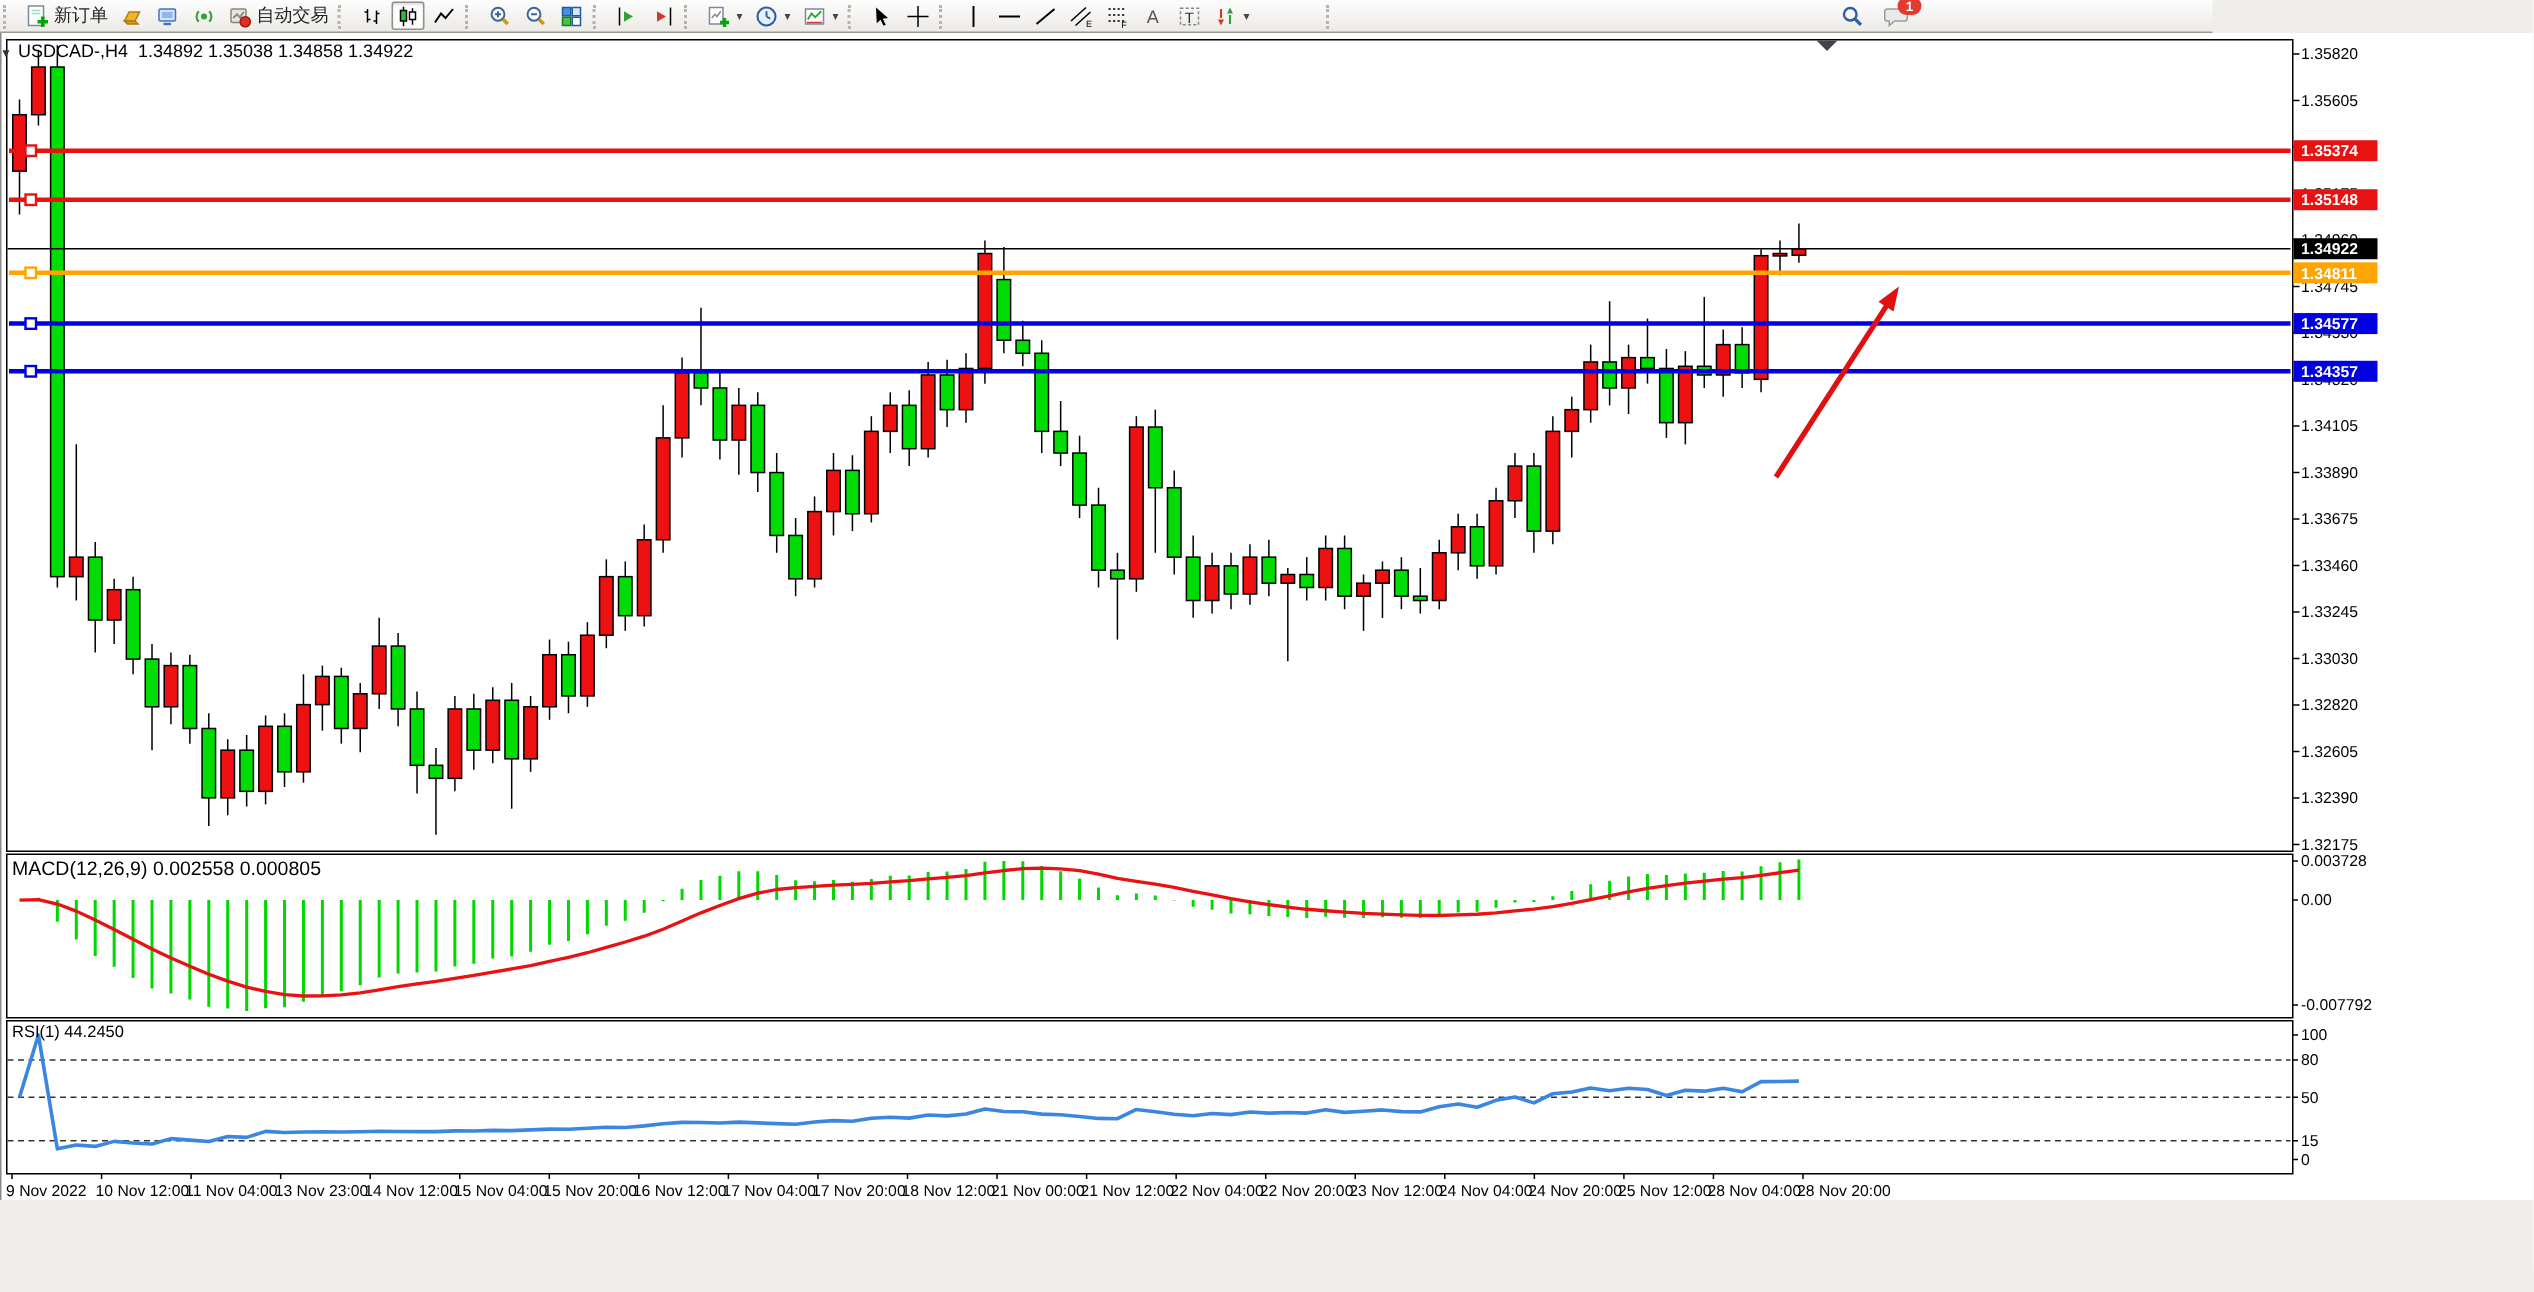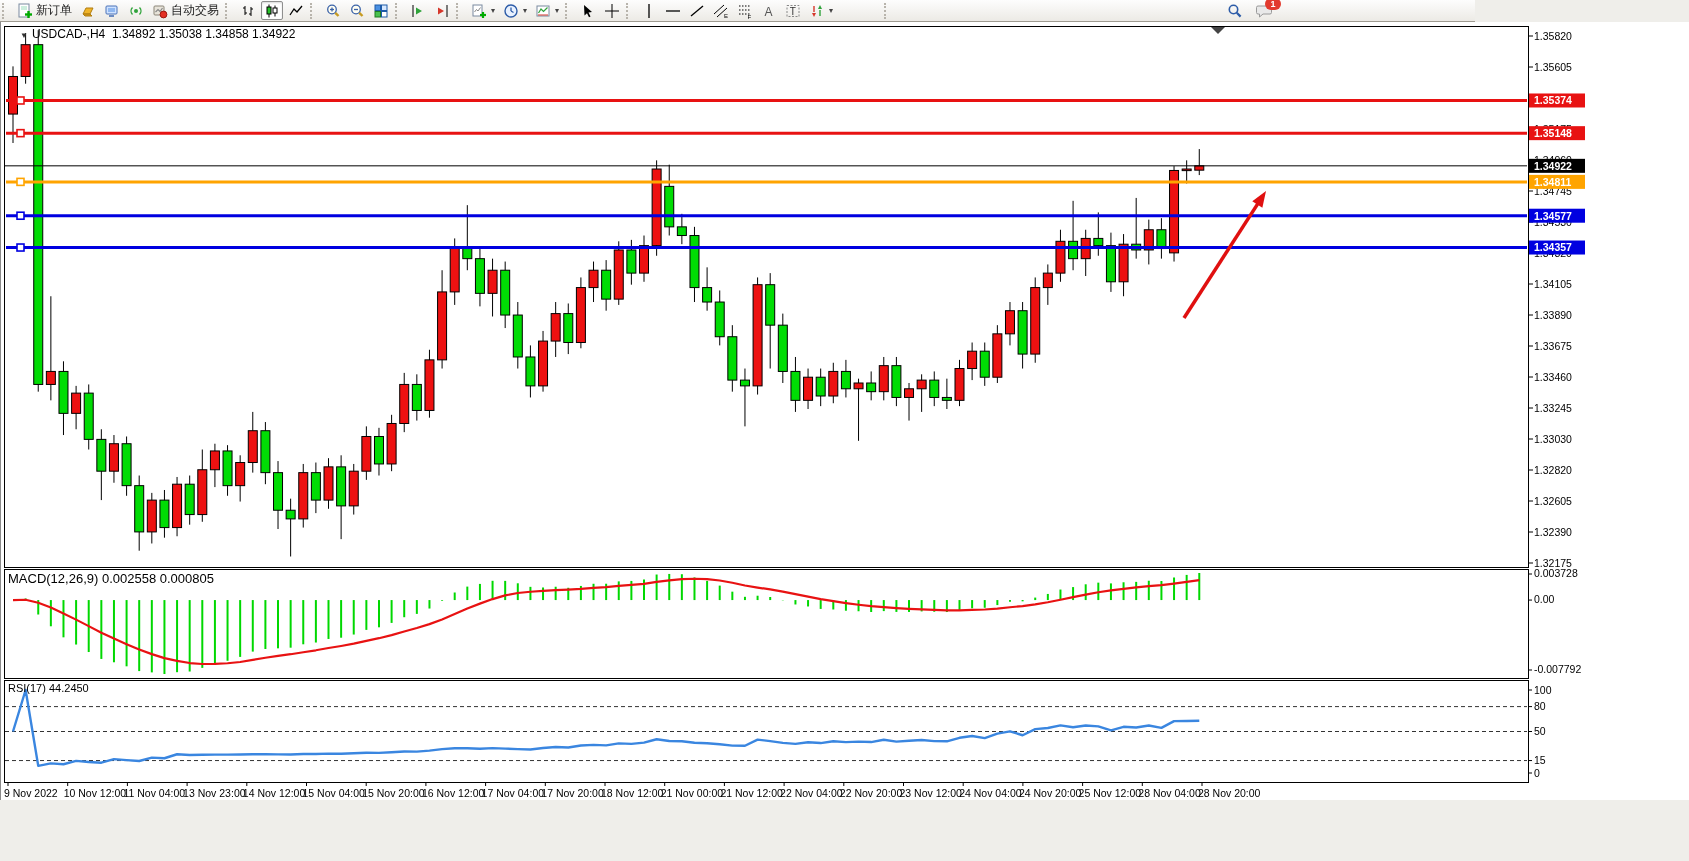--- a/index.html
+++ b/index.html
@@ -31,21 +31,21 @@
   .tf.active{background:#fff;border:1px solid #8f8f8f;box-shadow:inset 0 1px 2px rgba(0,0,0,.18);}
   .right-tools{margin-left:auto;margin-right:198px;display:flex;align-items:center;}
   .badge{
     position:absolute;top:-4px;right:-6px;min-width:12px;height:12px;border-radius:7px;
     background:#e23a2e;color:#fff;font-size:9px;font-weight:bold;
     display:flex;align-items:center;justify-content:center;padding:0 2px;
   }
   .bubble-wrap{position:relative;margin-left:6px;}
   
   .chart-label{position:absolute;z-index:3;color:#000;}
-  #chart-title{top:27px;left:20px;font-size:12px;}
+  #chart-title{top:27px;left:0;font-size:12px;}
   #chart-title .tri{font-size:8px;color:#333;margin-right:4px;}
   #macd-label{top:571px;left:8px;font-size:13px;}
   #rsi-label{top:682px;left:8px;font-size:11px;}
   svg#chart{position:absolute;top:22px;left:0;z-index:1;}
 </style>
 </head>
 <body>
 
 <div class="toolbar">
   <div class="grip"></div>
@@ -328,21 +328,21 @@
   </div>
 </div>
 
 <div class="chart-label" id="chart-title">
   <span class="tri">▼</span><span>USDCAD-,H4</span>&nbsp;&nbsp;<span>1.34892 1.35038 1.34858 1.34922</span>
 </div>
 <div class="chart-label" id="macd-label">
   <span>MACD(12,26,9)</span>&nbsp;<span>0.002558 0.000805</span>
 </div>
 <div class="chart-label" id="rsi-label">
-  <span>RSI(17)</span>&nbsp;<span>44.2450</span>
+  <span>RSI(1)</span>&nbsp;<span>44.2450</span>
 </div>
 
 <svg id="chart" width="1689" height="839" viewBox="0 0 1689 839">
     <rect x="0" y="0" width="1689" height="778" fill="#ffffff"></rect>
     <line x1="0.5" y1="0" x2="0.5" y2="778" stroke="#8a8a8a"></line>
     <rect x="4.5" y="4.5" width="1524" height="541" fill="#fff" stroke="#000"></rect>
     <rect x="4.5" y="547.5" width="1524" height="109" fill="#fff" stroke="#000"></rect>
     <rect x="4.5" y="658.5" width="1524" height="102" fill="#fff" stroke="#000"></rect>
     <line x1="1528" y1="14" x2="1533" y2="14" stroke="#000"></line>
     <text x="1534" y="17.5" font-size="10.5" fill="#000" font-family="&quot;Liberation Sans&quot;,&quot;DejaVu Sans&quot;,sans-serif">1.35820</text>

